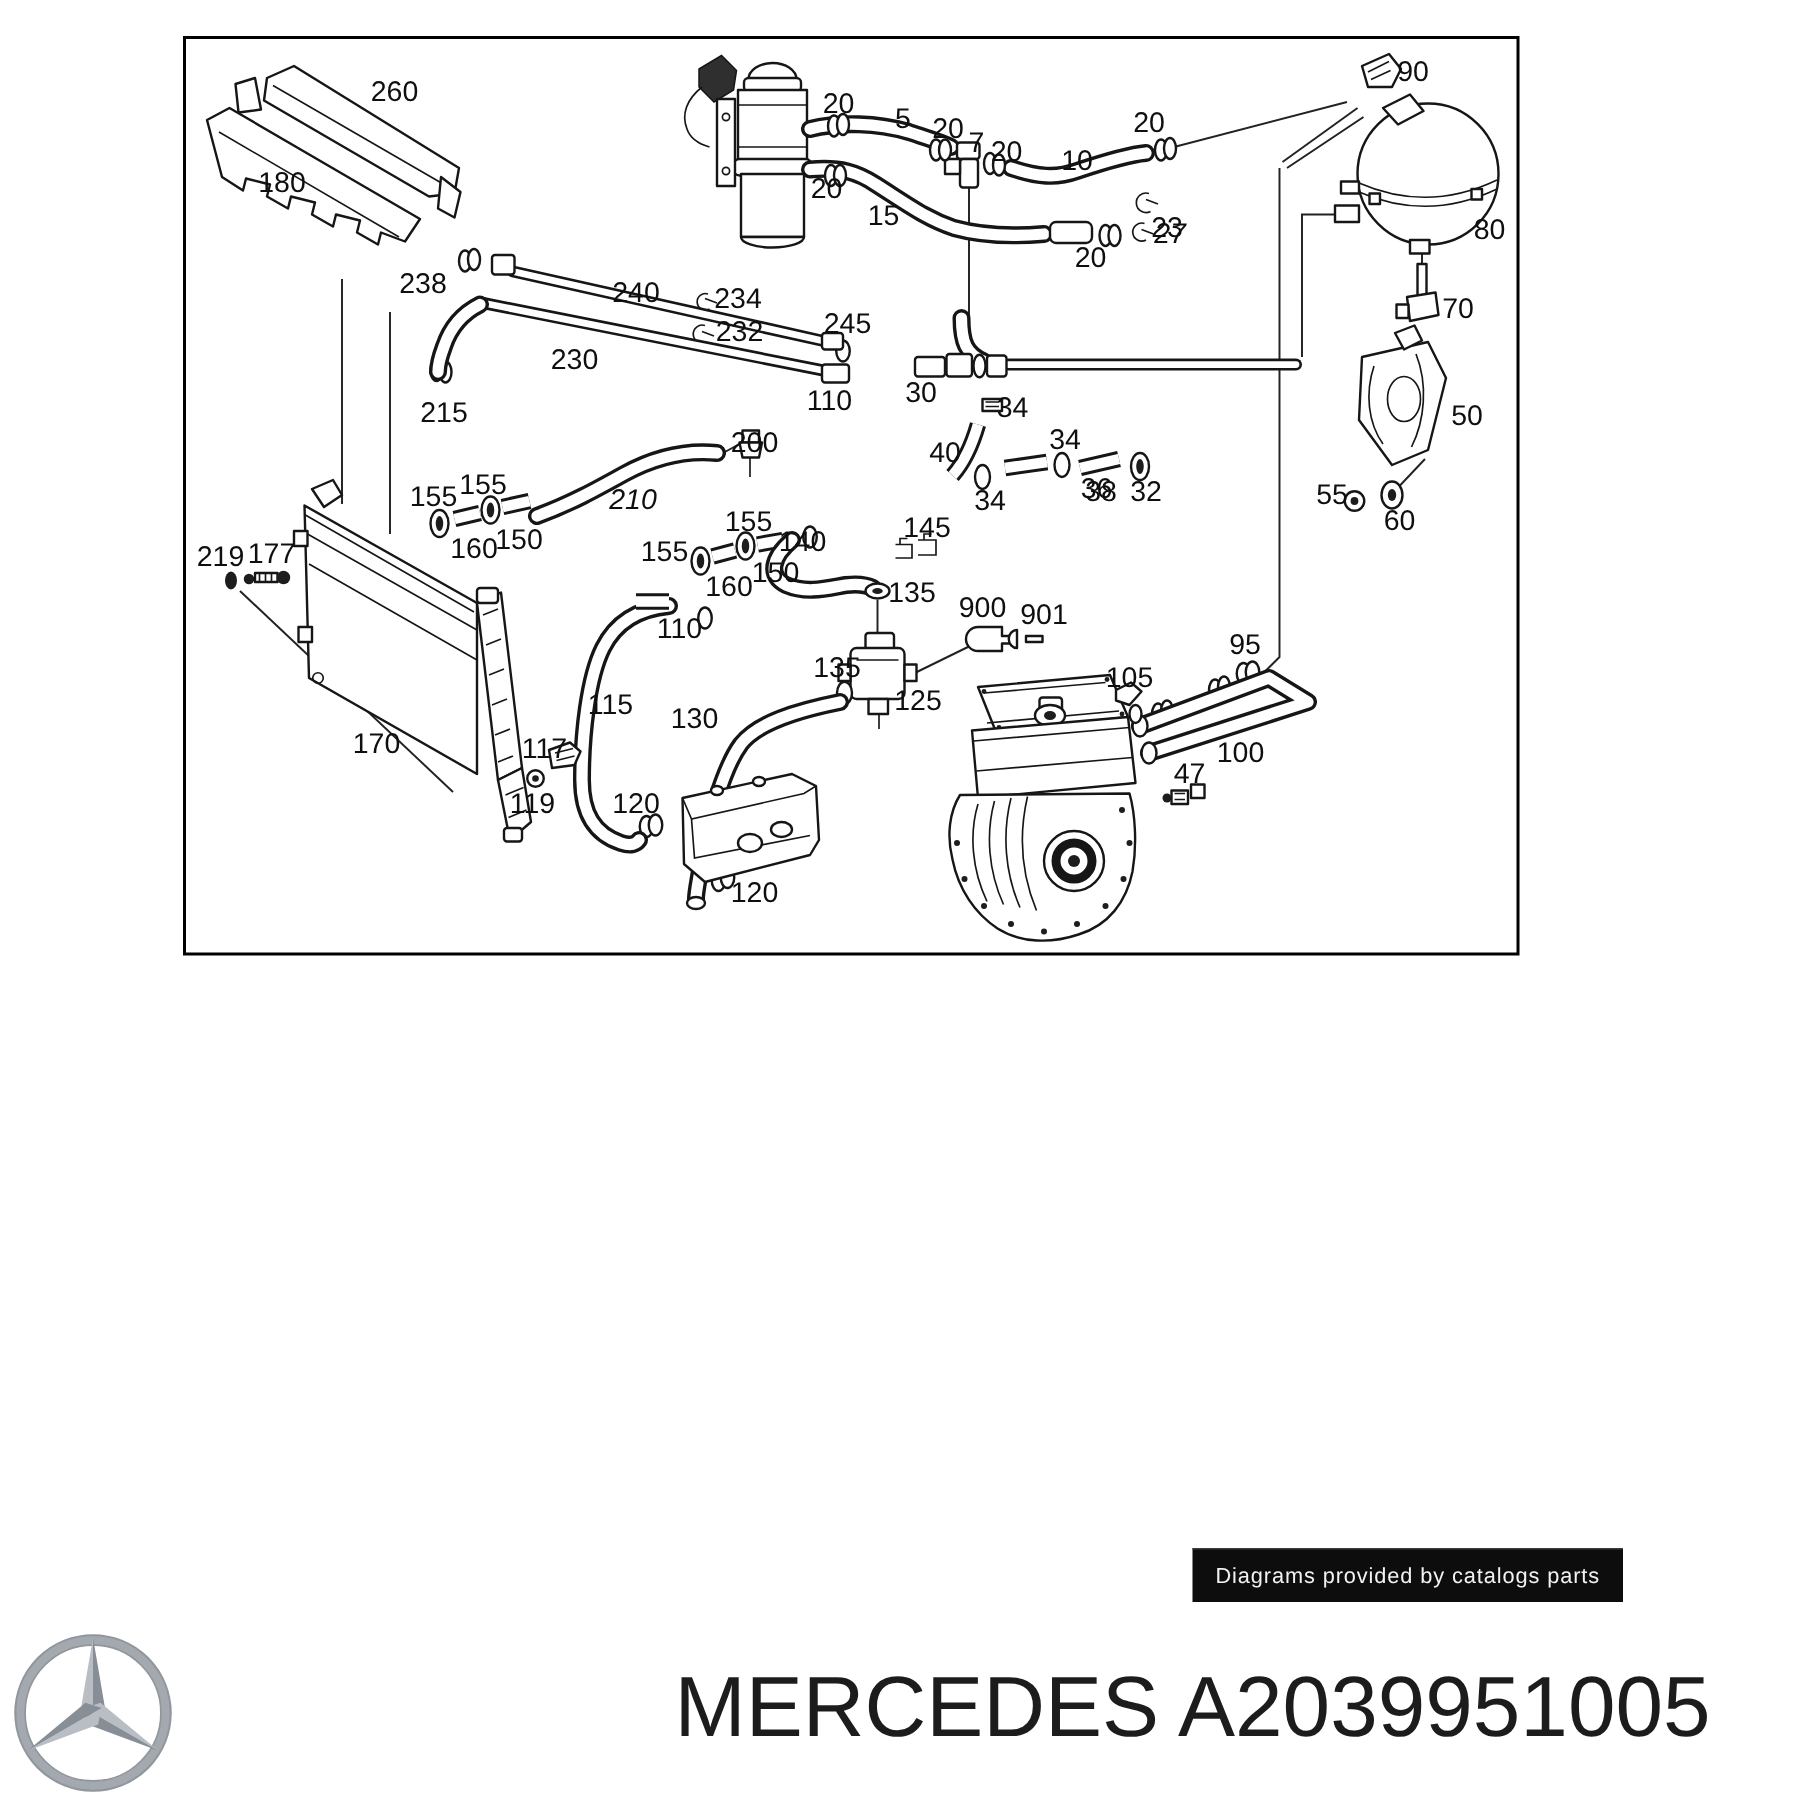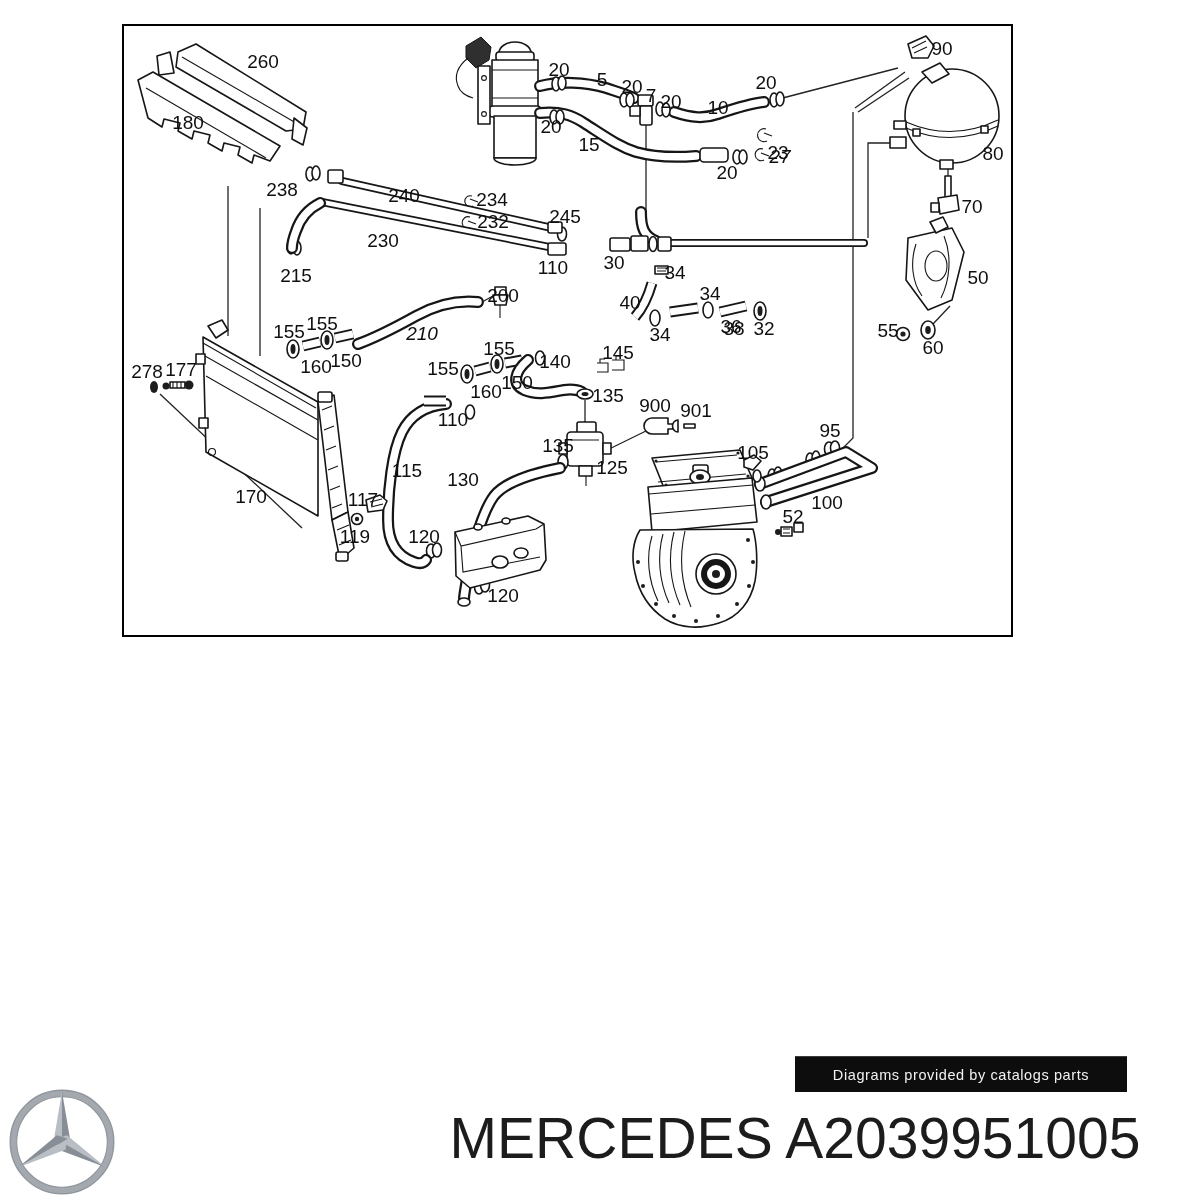--- a/index.html
+++ b/index.html
@@ -11,21 +11,21 @@
     position:absolute;left:122px;top:24px;width:887px;height:609px;
     border:2px solid #000;background:#fff;
   }
   svg.art{position:absolute;left:0;top:0;width:1200px;height:1200px;pointer-events:none;}
   .labels{position:absolute;left:0;top:0;width:1200px;height:1200px;border-radius:30px;}
   .plabel{
     position:absolute;transform:translate(-50%,-50%);
     font-size:19px;color:#0f0f0f;white-space:nowrap;letter-spacing:0px;
   }
   .watermark{
-    position:absolute;left:795px;top:1056px;width:332px;height:35px;
+    position:absolute;left:795px;top:1032px;width:287px;height:35px;
     background:#0d0d0d;color:#f2f2f2;display:flex;align-items:center;justify-content:center;
     font-size:14.5px;letter-spacing:0.6px;border-top:1px solid #3c3c3c;
   }
   .footer-title{
     position:absolute;left:400px;top:1106px;width:790px;height:64px;
     font-size:57px;color:#1c1c1c;text-align:center;white-space:nowrap;line-height:64px;
   }
   .logo{position:absolute;left:4px;top:1086px;width:116px;height:112px;}
   
   .ld{stroke:#222;stroke-width:1.3;fill:none;}
@@ -357,21 +357,21 @@
     <path class="pt" d="M652,418 a8,8 0 0 0 0,16 L652,434 L668,434 L668,429 L673,429 L673,424 L668,424 L668,418 Z"></path>
     <path class="pt" d="M678,420 a5.5,6 0 0 0 0,12 Z"></path>
     <rect class="pt" x="684" y="424" width="11" height="4"></rect>
   </g>
 </svg>
 
 <div class="labels">
     <span class="plabel" style="left: 263px; top: 62px;">260</span>
     <span class="plabel" style="left: 188px; top: 123px;">180</span>
     <span class="plabel" style="left: 282px; top: 190px;">238</span>
-    <span class="plabel" style="left: 404px; top: 196px;">240</span>
+    <span class="plabel" style="left: 424px; top: 196px;">240</span>
     <span class="plabel" style="left: 492px; top: 200px;">234</span>
     <span class="plabel" style="left: 493px; top: 222px;">232</span>
     <span class="plabel" style="left: 383px; top: 241px;">230</span>
     <span class="plabel" style="left: 296px; top: 276px;">215</span>
     <span class="plabel" style="left: 565px; top: 217px;">245</span>
     <span class="plabel" style="left: 553px; top: 268px;">110</span>
     <span class="plabel" style="left: 503px; top: 296px; text-align: right;">200</span>
     <span class="plabel" style="left: 559px; top: 70px;">20</span>
     <span class="plabel" style="left: 602px; top: 80px;">5</span>
     <span class="plabel" style="left: 632px; top: 87px;">20</span>
@@ -396,44 +396,44 @@
     <span class="plabel" style="left: 993px; top: 154px;">80</span>
     <span class="plabel" style="left: 972px; top: 207px;">70</span>
     <span class="plabel" style="left: 978px; top: 278px;">50</span>
     <span class="plabel" style="left: 888px; top: 331px;">55</span>
     <span class="plabel" style="left: 933px; top: 348px;">60</span>
     <span class="plabel" style="left: 289px; top: 332px;">155</span>
     <span class="plabel" style="left: 322px; top: 324px;">155</span>
     <span class="plabel" style="left: 316px; top: 367px;">160</span>
     <span class="plabel" style="left: 346px; top: 361px;">150</span>
     <span class="plabel" style="left: 422px; top: 334px; font-style: italic;">210</span>
-    <span class="plabel" style="left: 147px; top: 372px;">278</span>
+    <span class="plabel" style="left: 147px; top: 372px;">219</span>
     <span class="plabel" style="left: 181px; top: 370px;">177</span>
     <span class="plabel" style="left: 251px; top: 497px;">170</span>
     <span class="plabel" style="left: 407px; top: 471px;">115</span>
     <span class="plabel" style="left: 363px; top: 500px;">117</span>
     <span class="plabel" style="left: 355px; top: 537px;">119</span>
     <span class="plabel" style="left: 424px; top: 537px;">120</span>
     <span class="plabel" style="left: 499px; top: 349px;">155</span>
     <span class="plabel" style="left: 443px; top: 369px;">155</span>
     <span class="plabel" style="left: 517px; top: 383px;">150</span>
     <span class="plabel" style="left: 486px; top: 392px;">160</span>
-    <span class="plabel" style="left: 555px; top: 362px;">140</span>
+    <span class="plabel" style="left: 535px; top: 362px;">140</span>
     <span class="plabel" style="left: 618px; top: 353px;">145</span>
     <span class="plabel" style="left: 608px; top: 396px;">135</span>
     <span class="plabel" style="left: 453px; top: 420px;">110</span>
     <span class="plabel" style="left: 655px; top: 406px;">900</span>
     <span class="plabel" style="left: 696px; top: 411px;">901</span>
     <span class="plabel" style="left: 558px; top: 446px;">135</span>
     <span class="plabel" style="left: 612px; top: 468px;">125</span>
     <span class="plabel" style="left: 463px; top: 480px;">130</span>
     <span class="plabel" style="left: 753px; top: 453px;">105</span>
     <span class="plabel" style="left: 830px; top: 431px;">95</span>
     <span class="plabel" style="left: 827px; top: 503px;">100</span>
-    <span class="plabel" style="left: 793px; top: 517px;">52</span>
+    <span class="plabel" style="left: 793px; top: 517px;">47</span>
     <span class="plabel" style="left: 503px; top: 596px;">120</span>
   </div>
 
 <div class="watermark">
   <span>Diagrams provided by catalogs parts</span>
 </div>
 
 <svg class="logo" viewBox="0 0 120 120" aria-hidden="true">
   <circle cx="60" cy="60" r="52" fill="none" stroke="#a3a9af" stroke-width="7"></circle>
   <circle cx="60" cy="60" r="55.5" fill="none" stroke="#8f969c" stroke-width="1.5"></circle>

